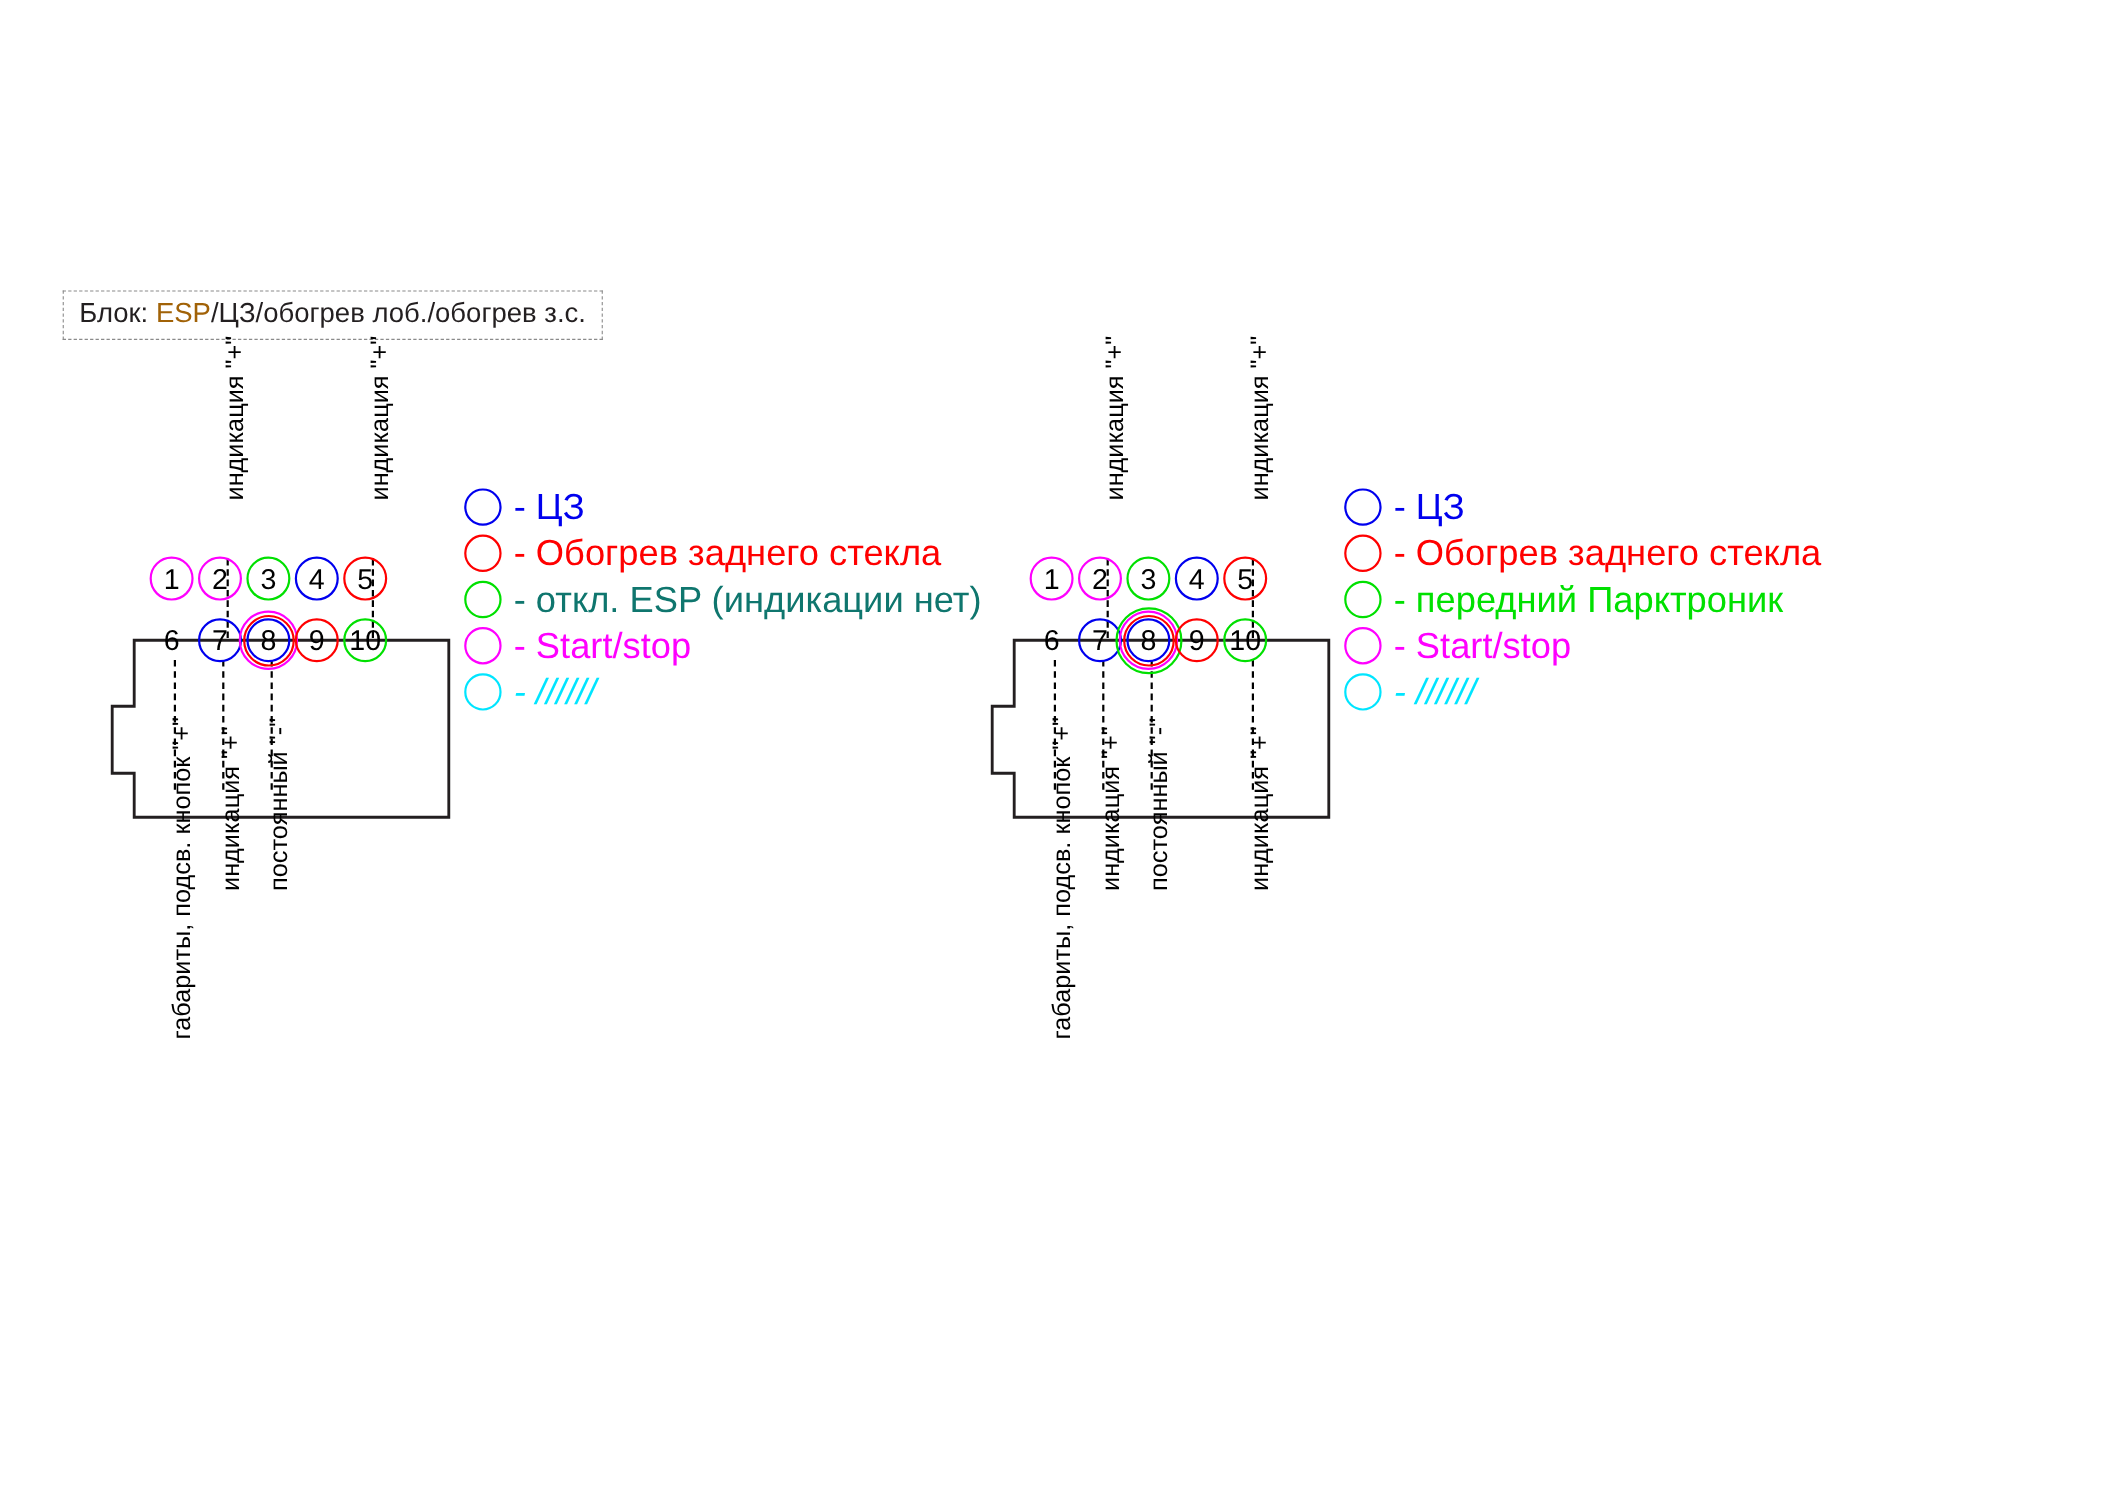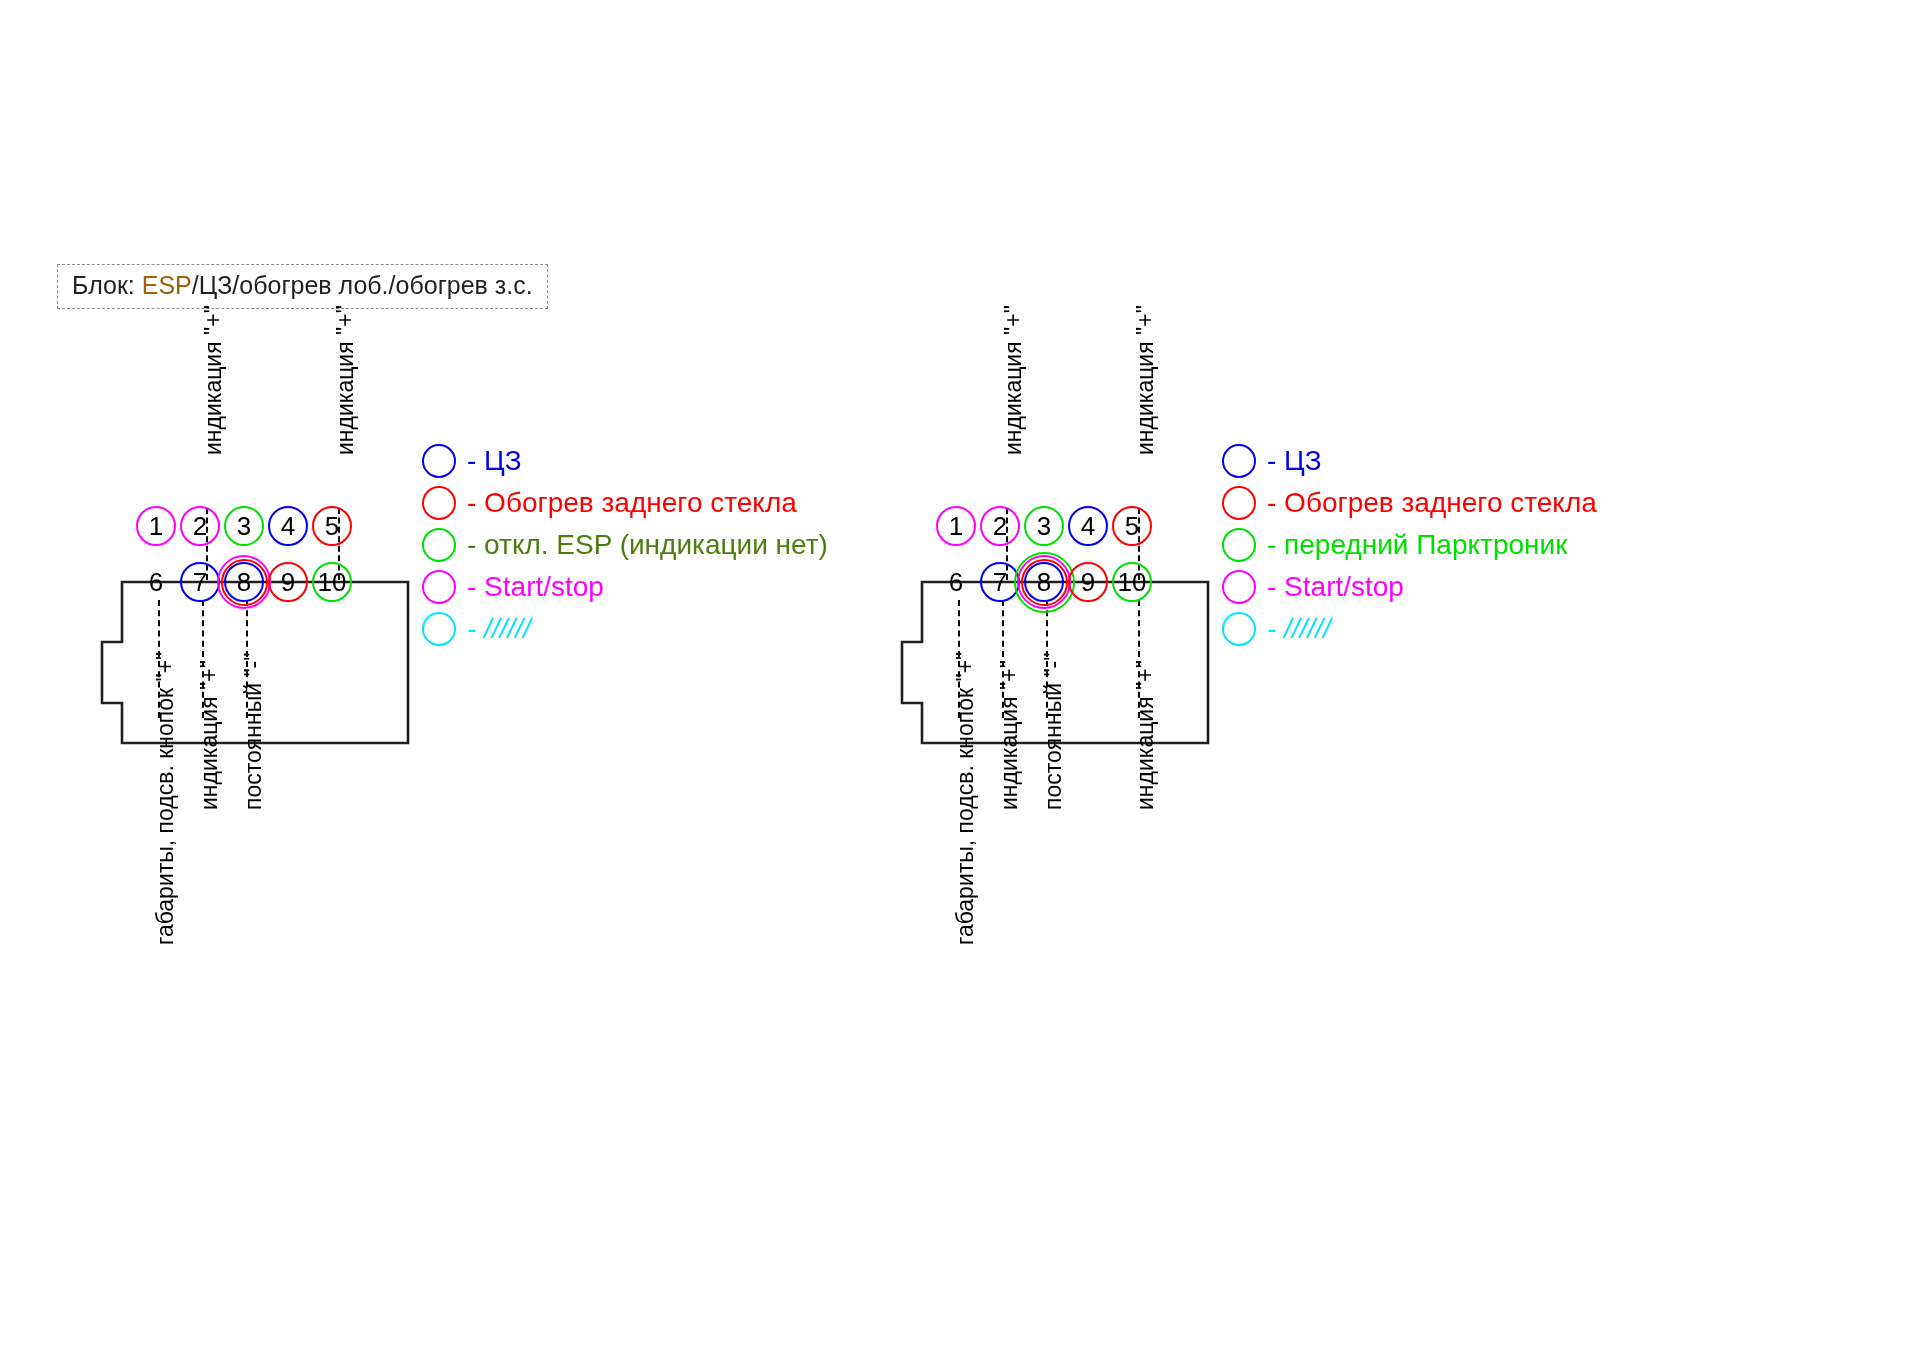--- a/index.html
+++ b/index.html
@@ -93,21 +93,21 @@
   .legend-dot {
     width: 34px;
     height: 34px;
     border-radius: 50%;
     box-sizing: border-box;
     border: 2.2px solid #000;
     flex: 0 0 auto;
   }
   .legend-text {
     margin-left: 11px;
-    font-size: 28px;
+    font-size: 33px;
     white-space: nowrap;
     font-family: "Liberation Sans", sans-serif;
   }
   .legend-text.ital { font-style: italic; }
 
   
   .note-box {
     position: absolute;
     border: 1.5px dashed #8a8a8a;
     padding: 7px 16px 9px 16px;
@@ -195,21 +195,21 @@
       <div class="legend-row">
         <div class="legend-dot" style="border-color: rgb(0, 0, 238);"></div>
         <div class="legend-text" style="color: rgb(0, 0, 238);">- ЦЗ</div>
       </div>
       <div class="legend-row">
         <div class="legend-dot" style="border-color: rgb(255, 0, 0);"></div>
         <div class="legend-text" style="color: rgb(255, 0, 0);">- Обогрев заднего стекла</div>
       </div>
       <div class="legend-row">
         <div class="legend-dot" style="border-color: rgb(0, 224, 0);"></div>
-        <div class="legend-text" style="color: #4d7c0f;">- откл. ESP (индикации нет)</div>
+        <div class="legend-text" style="color: #0f766e;">- откл. ESP (индикации нет)</div>
       </div>
       <div class="legend-row">
         <div class="legend-dot" style="border-color: rgb(255, 0, 255);"></div>
         <div class="legend-text" style="color: rgb(255, 0, 255);">- Start/stop</div>
       </div>
       <div class="legend-row">
         <div class="legend-dot" style="border-color: rgb(0, 229, 255);"></div>
         <div class="legend-text ital" style="color: rgb(0, 229, 255);">- //////</div>
       </div>
     </div>

